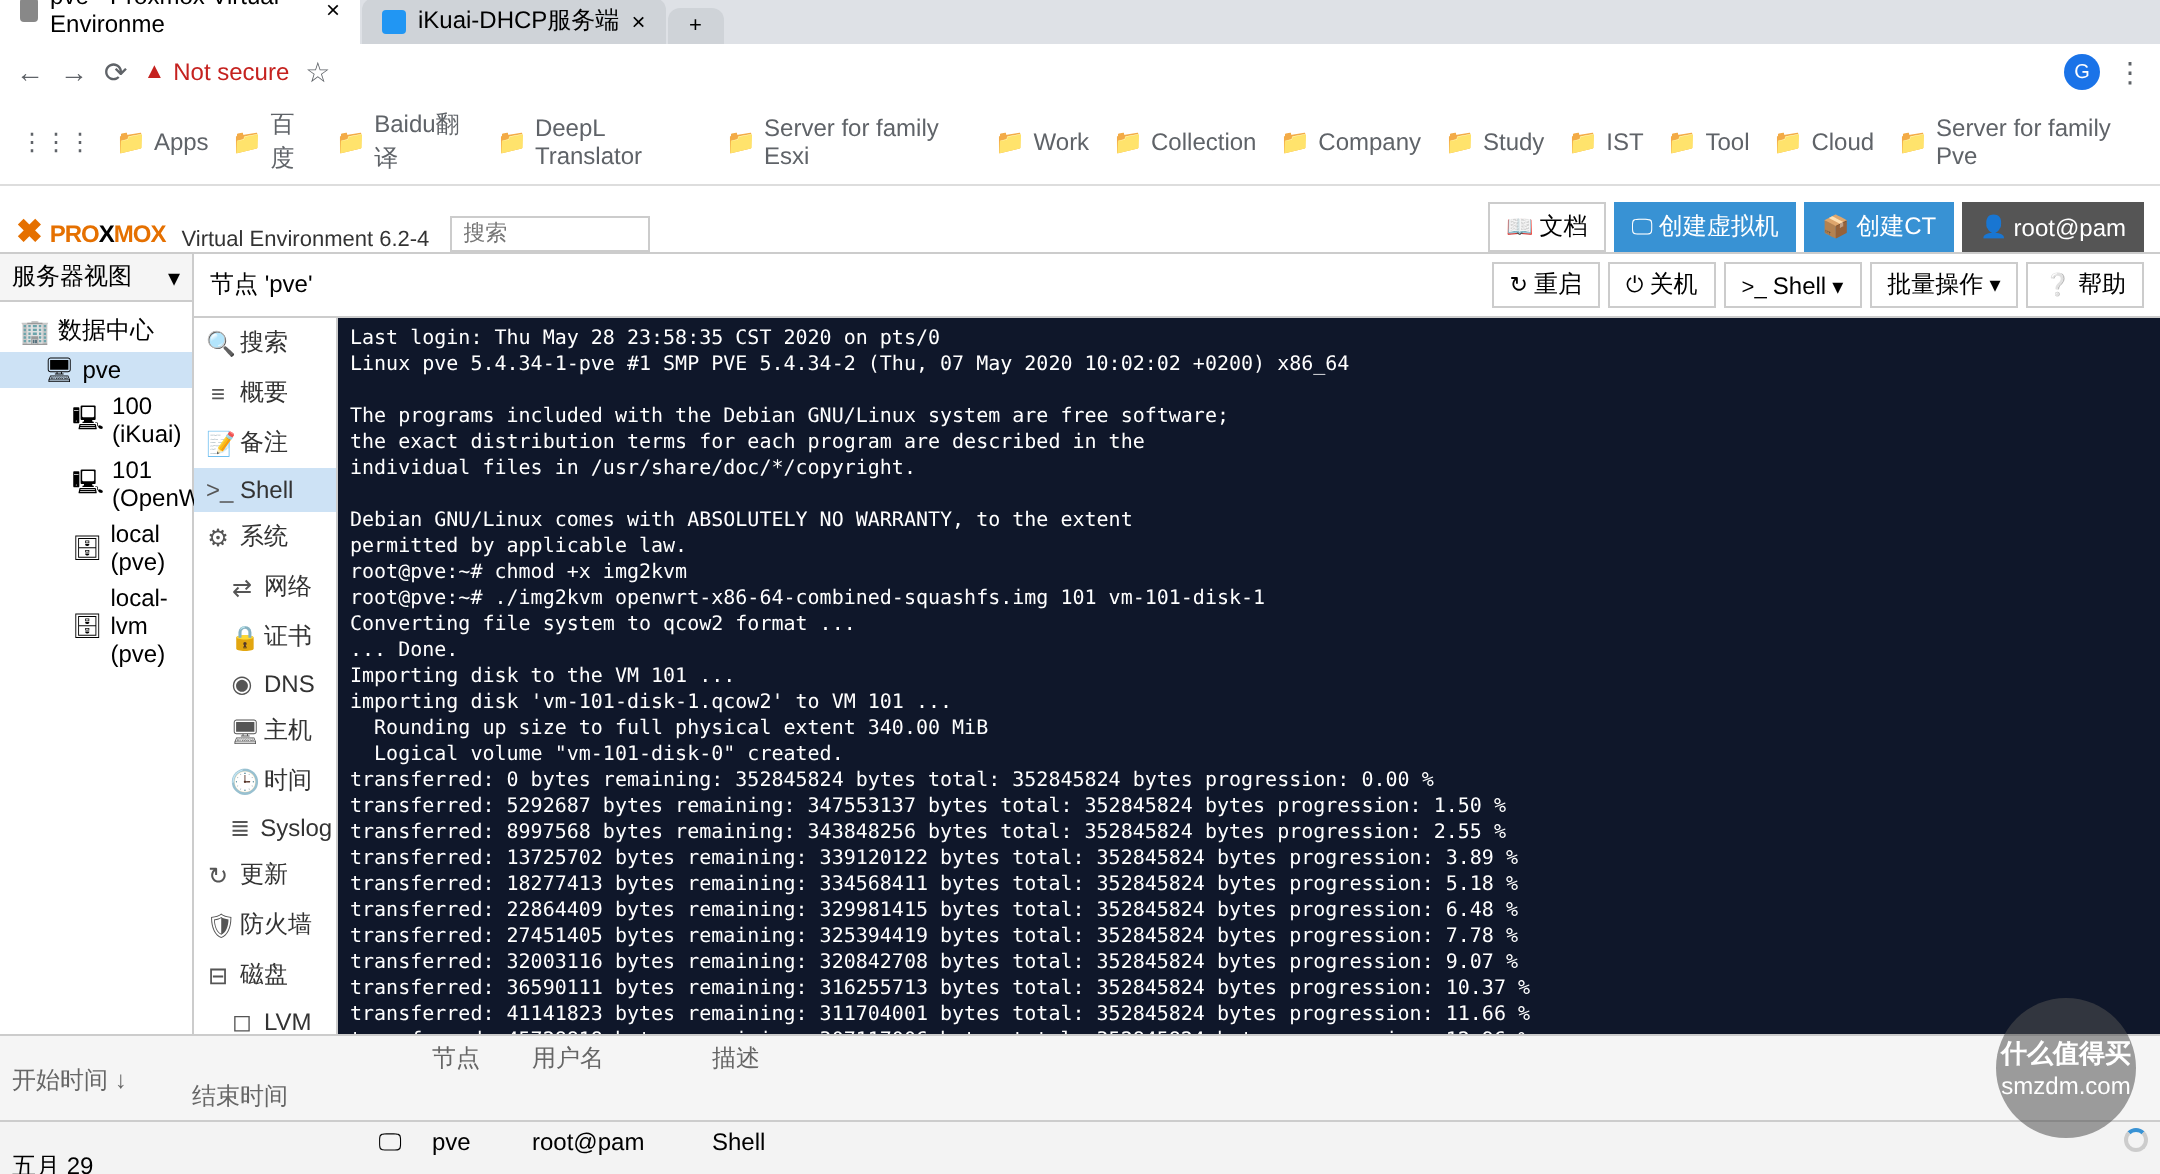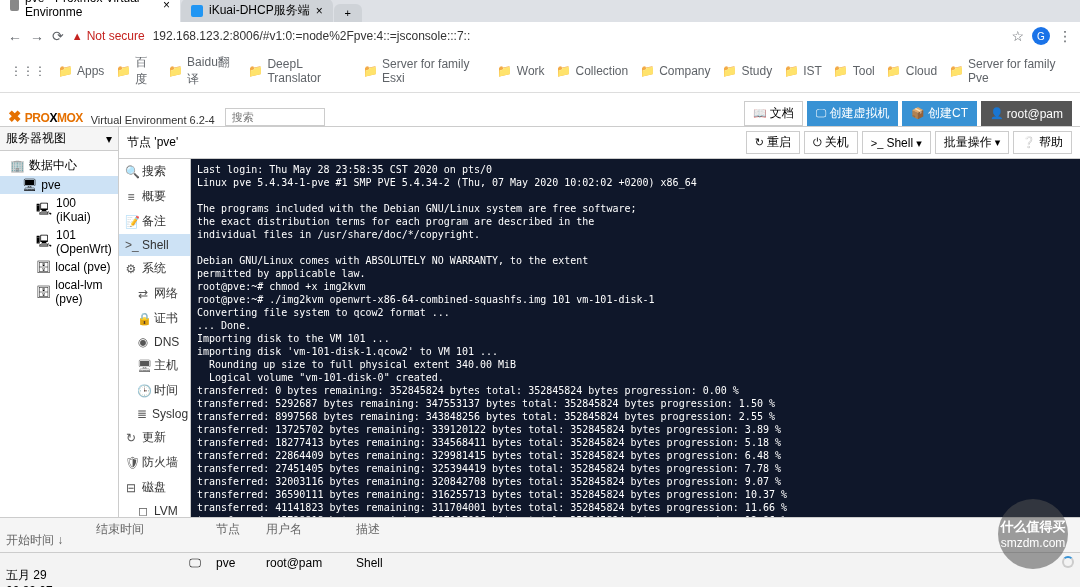--- a/index.html
+++ b/index.html
@@ -24,21 +24,21 @@
 .logo { font-weight:bold; font-size:16px; color:#e57000; letter-spacing:-0.5px; }
 .logo .x { color:#000; }
 .env { color:#333; font-size:11px; margin-left:8px; }
 .search-top { margin-left:10px; border:1px solid #ccc; padding:2px 6px; font-size:11px; width:100px; }
 .hdr-right { margin-left:auto; display:flex; gap:4px; }
 .hbtn { border:1px solid #ccc; padding:3px 8px; font-size:11px; background:#fff; cursor:pointer; display:flex; align-items:center; gap:3px; }
 .hbtn.blue { background:#3892d4; color:#fff; border-color:#3892d4; }
 .hbtn.dark { background:#555; color:#fff; border-color:#555; }
 
 .main-area { display:flex; height:390px; }
-.left-panel { width:119px; background:#fff; border-right:1px solid #ccc; }
+.left-panel { width:97px; background:#fff; border-right:1px solid #ccc; }
 .panel-hdr { background:#f5f5f5; border-bottom:1px solid #ccc; padding:3px 6px; font-size:11px; display:flex; align-items:center; justify-content:space-between; }
 .tree { padding:4px 0; font-size:11px; }
 .tree-node { padding:2px 4px 2px 10px; display:flex; align-items:center; gap:4px; cursor:pointer; }
 .tree-node.l1 { padding-left:22px; }
 .tree-node.l2 { padding-left:36px; }
 .tree-node.sel { background:#cde2f5; }
 
 .center { flex:1; display:flex; flex-direction:column; background:#fff; }
 .crumb { padding:4px 8px; font-size:11px; border-bottom:1px solid #ccc; display:flex; align-items:center; }
 .crumb-right { margin-left:auto; display:flex; gap:4px;padding-left:18px; }
@@ -52,21 +52,21 @@
 .sm-icon { width:12px; text-align:center; color:#555; }
 
 .console { flex:1; background:#0f172a; color:#fff; font-family:Consolas,monospace; font-size:10px; line-height:13px; padding:4px 6px; overflow:hidden; white-space:pre; }
 
 .bottom-panel { background:#fff; border-top:1px solid #ccc; height:122px; display:flex; flex-direction:column; }
 .tabs2 { display:flex; border-bottom:1px solid #ccc; }
 .tab2 { padding:4px 14px; font-size:11px; cursor:pointer; }
 .tab2.active { background:#3892d4; color:#fff; }
 .grid-hdr { display:flex; background:#f5f5f5; border-bottom:1px solid #ccc; font-size:11px; color:#666; }
 .grid-hdr > div, .row > div { padding:3px 6px; }
-.c-start{width:90px;margin-top:11px;} .c-end{width:90px;} .c-ico{width:30px;text-align:center;} .c-node{width:50px;} .c-user{width:90px;} .c-desc{flex:1;} .c-status{width:200px;} .c-x{width:24px;}
+.c-start{width:90px;margin-top:11px;} .c-end{width:90px;margin-top:19px;} .c-ico{width:30px;text-align:center;} .c-node{width:50px;} .c-user{width:90px;} .c-desc{flex:1;} .c-status{width:200px;} .c-x{width:24px;}
 .rows { overflow:auto; flex:1; }
 .row { display:flex; font-size:11px; border-bottom:1px solid #eee; }
 .row.busy { background:#f3f3f3; }
 .spinner { display:inline-block; width:12px; height:12px; border:2px solid #ccc; border-top-color:#3892d4; border-radius:50%; }
 
 .watermark { position:absolute; right:12px; bottom:18px; width:70px; height:70px; border-radius:50%; background:rgba(80,80,80,0.55); color:#fff; display:flex; flex-direction:column; align-items:center; justify-content:center; font-size:9px; pointer-events:none; }
 .watermark .big { font-size:13px; font-weight:bold; }
 </style>
 </head>
 <body>
@@ -83,21 +83,20 @@
         <span>iKuai-DHCP服务端</span>
         <span>×</span>
       </div>
     <div class="btab inactive" style="width:28px;justify-content:center">+</div>
   </div>
   <div class="addr-bar">
     <span class="navbtn">←</span>
     <span class="navbtn">→</span>
     <span class="navbtn">⟳</span>
     <span class="danger">▲ <span>Not secure</span></span>
-    <input class="url-input" value="192.168.123.2:8006/#v1:0:=node%2Fpve:4::=jsconsole:::7::" style="">
     <span class="navbtn">☆</span>
     <span class="avatar">G</span>
     <span class="navbtn">⋮</span>
   </div>
   <div class="bookmark-bar">
     <span class="navbtn">⋮⋮⋮</span>
     <span id="bm-slot" style="display: inline-flex; gap: 12px;">
         <span class="bm"><span class="folder-icon">📁</span>Apps</span> 
         <span class="bm"><span class="folder-icon">📁</span>百度</span> 
         <span class="bm"><span class="folder-icon">📁</span>Baidu翻译</span> 

